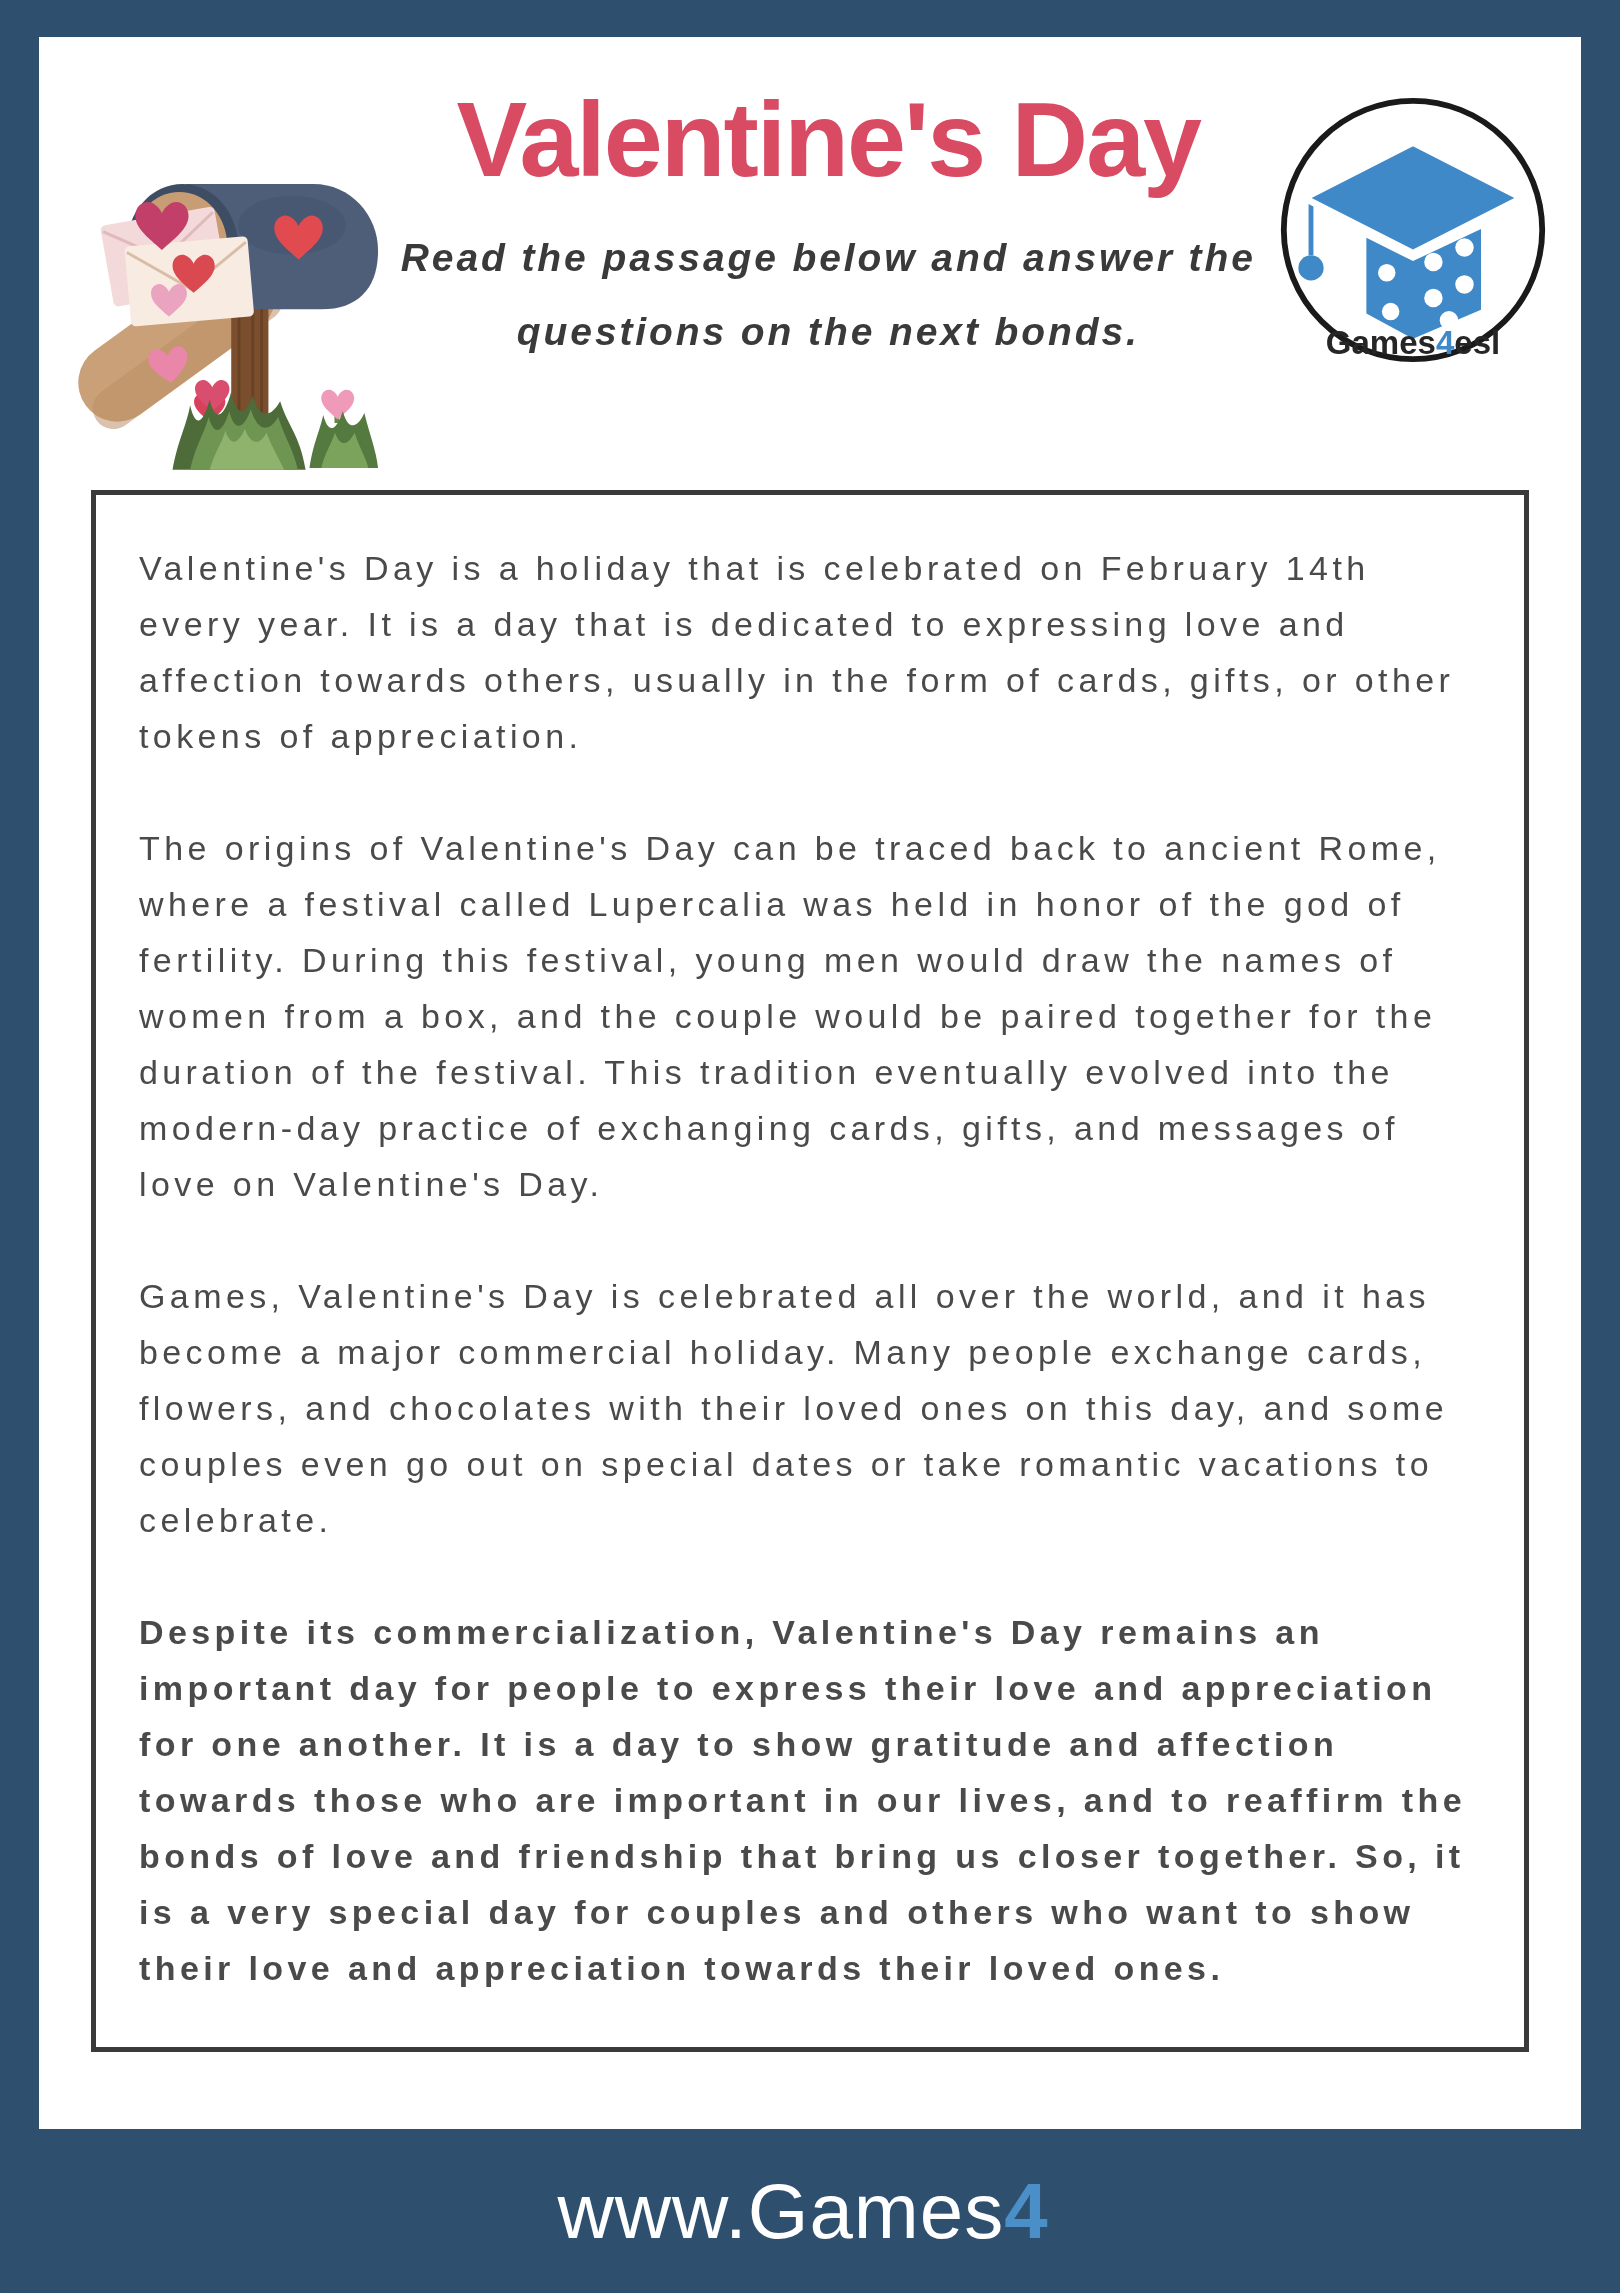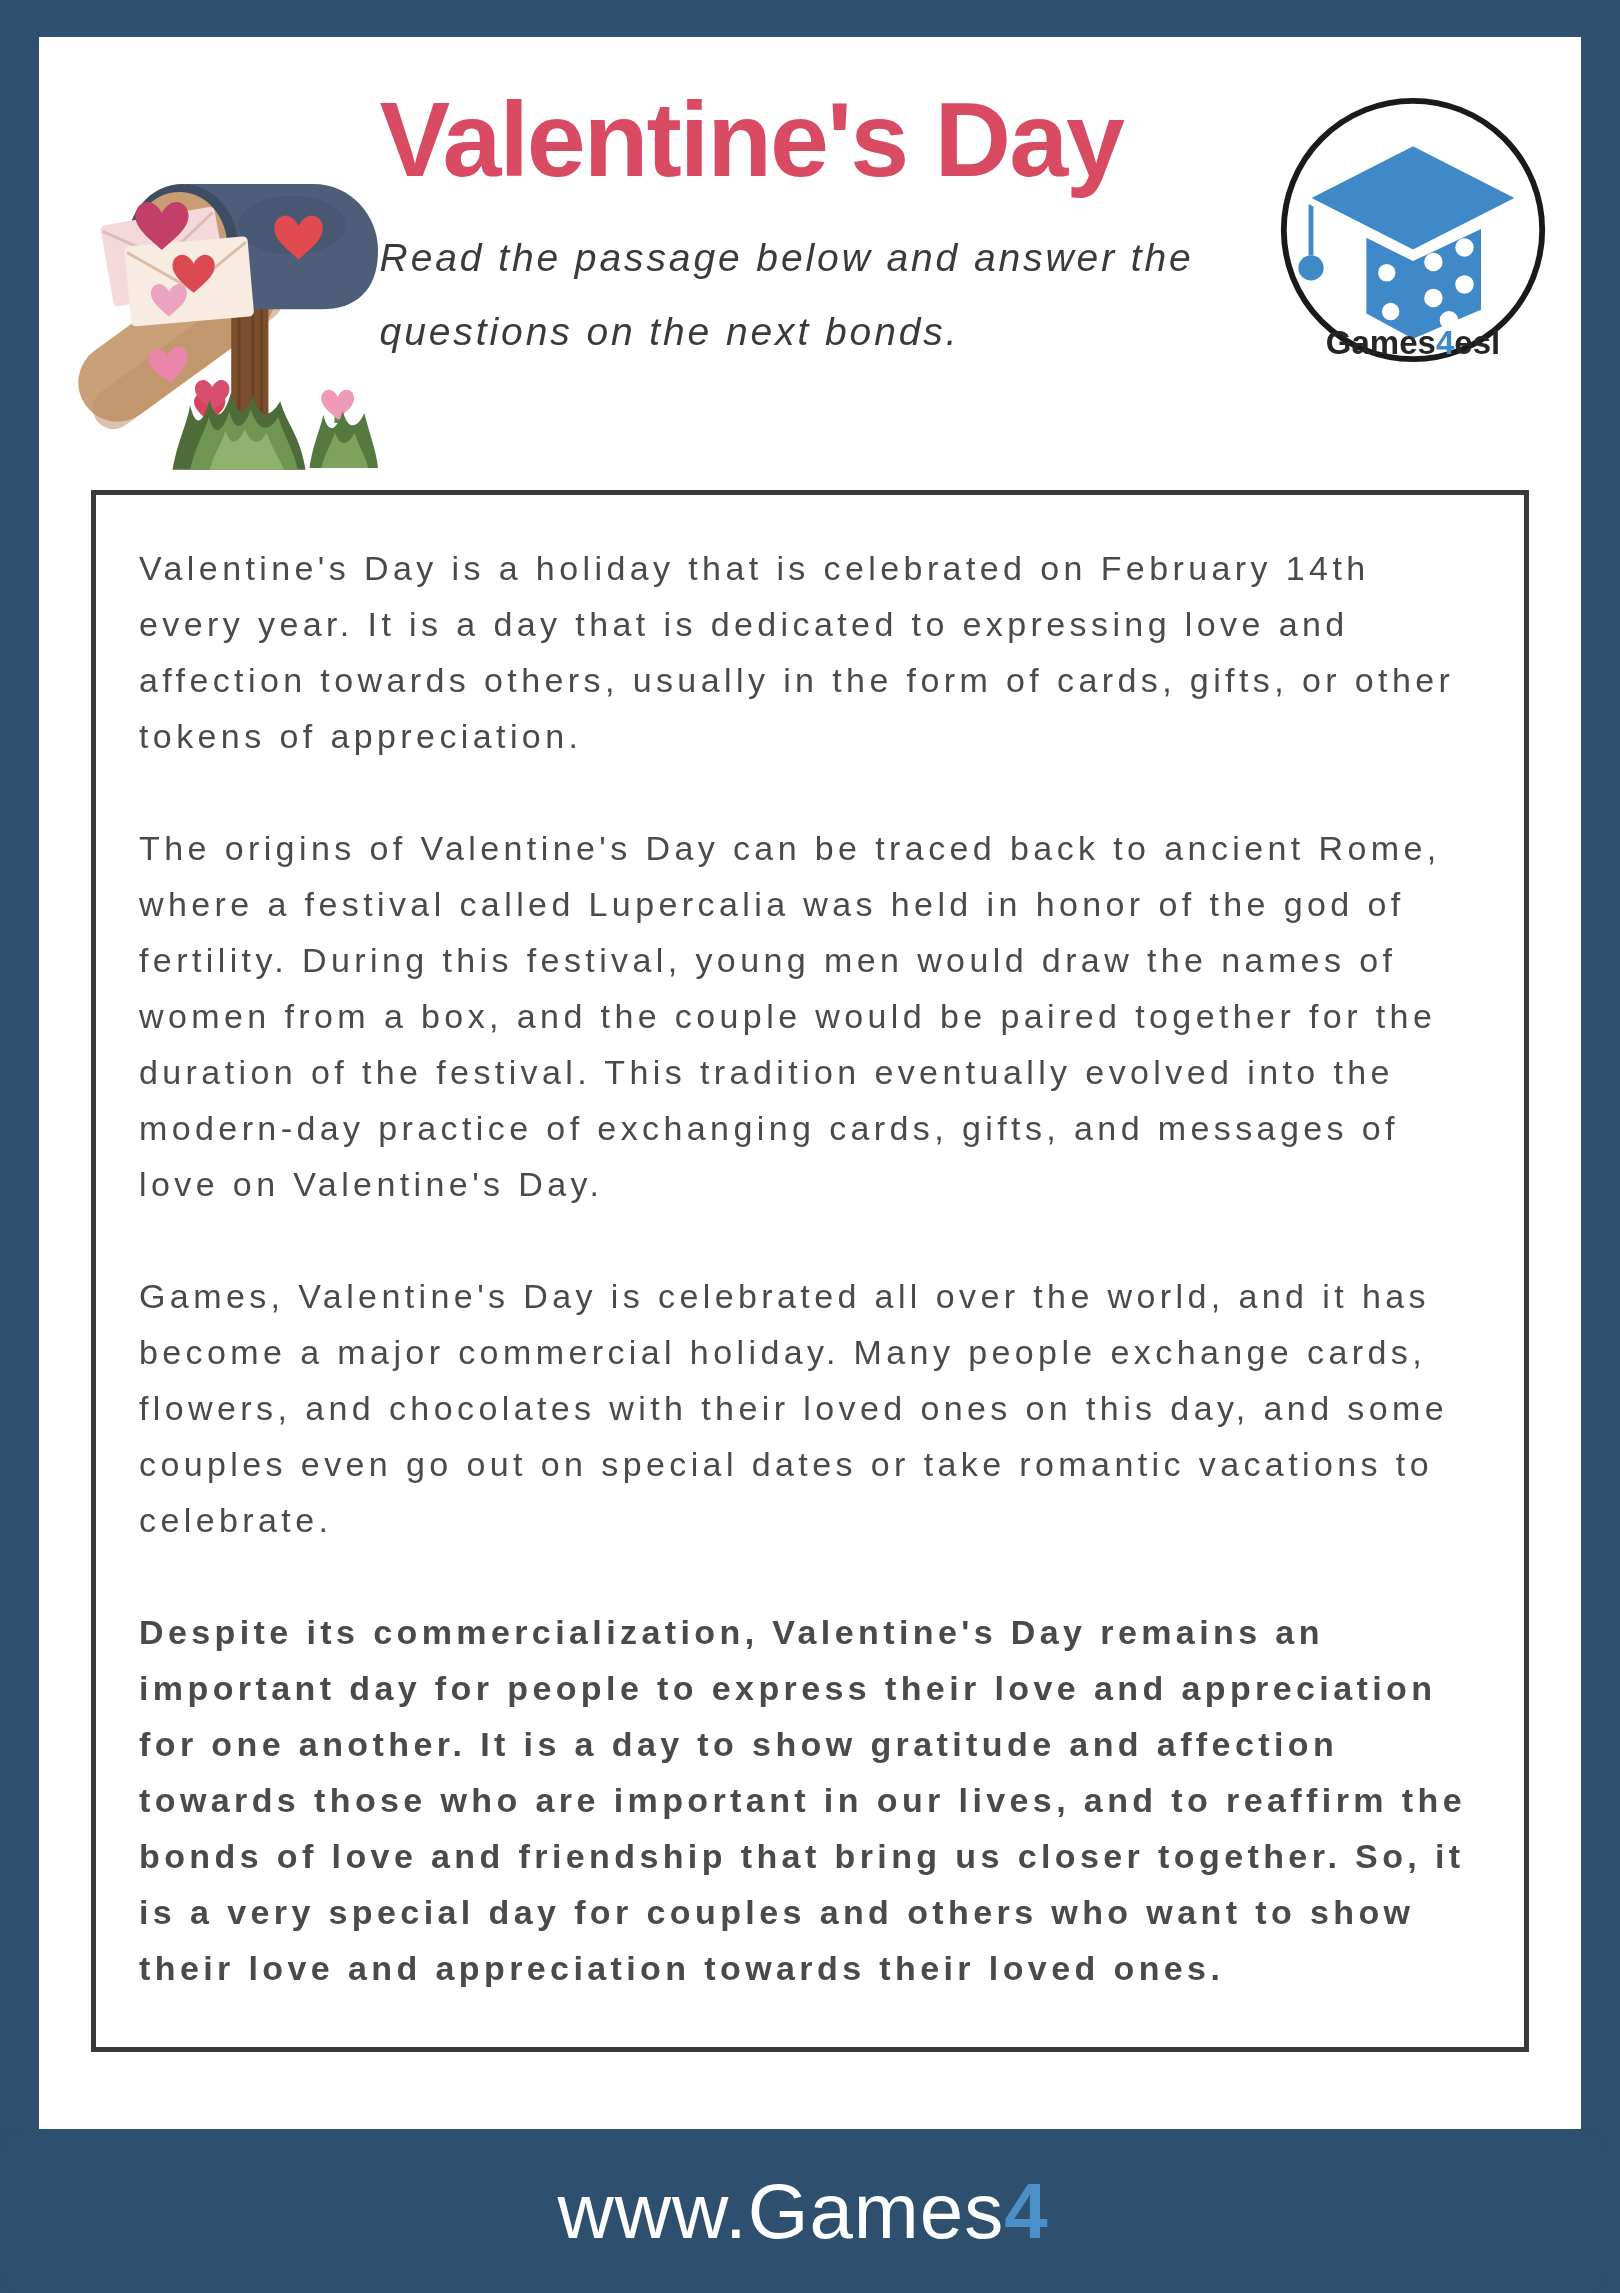--- a/index.html
+++ b/index.html
@@ -27,34 +27,34 @@
     background:#ffffff;
   }
   
   .header{
     display:flex;
     align-items:flex-start;
     padding-top:19.6px;
     height:435px;
   }
   .mailbox-wrap{flex:0 0 338px;padding-left:17.6px;padding-top:21.6px;}
-  .head-center{flex:1 1 auto;padding-top:27.4px;min-width:0;}
+  .head-center{flex:1 1 auto;text-align:center;padding-top:27.4px;min-width:0;}
   .page-title{
     font-size:106px;
     font-weight:700;
     letter-spacing:-2px;
     color:var(--title);
     line-height:1.05;
     white-space:nowrap;
   }
   .subtitle{
     margin-top:25.5px;
     font-size:39px;
     font-style:italic;
-    font-weight:400;
+    font-weight:700;
     letter-spacing:2.9px;
     color:var(--subtitle-text);
     line-height:1.9;
   }
   .logo-wrap{flex:0 0 304px;padding-top:37px;padding-right:27.4px;}
   
   .passage-box{
     margin:17.6px 52px 0 52px;
     border:5.9px solid var(--box-border);
     padding:45px 43px 51px 43px;

